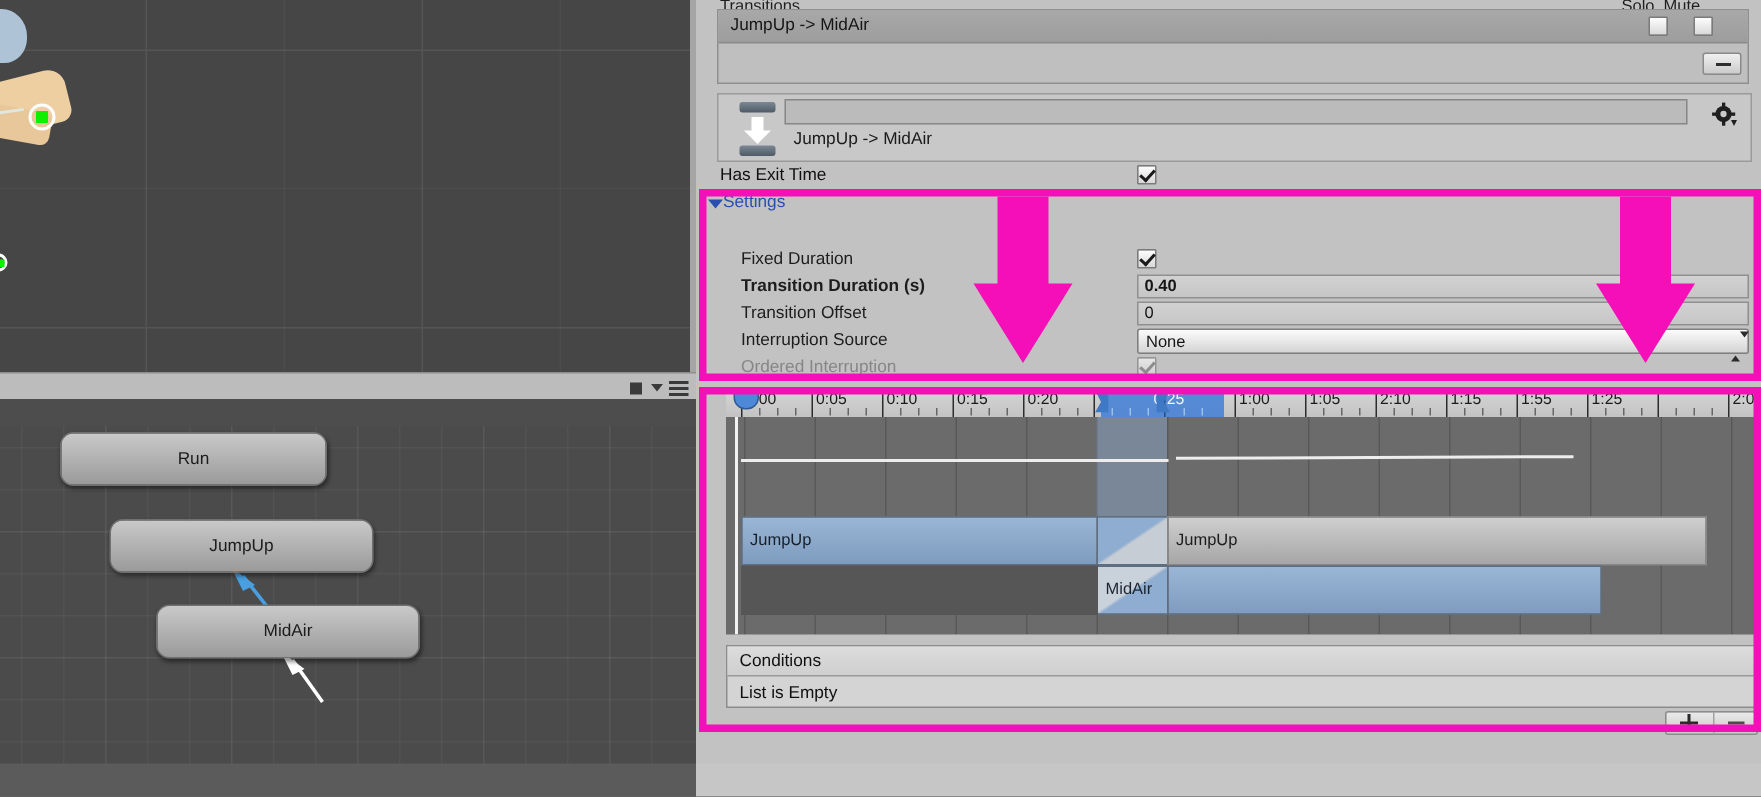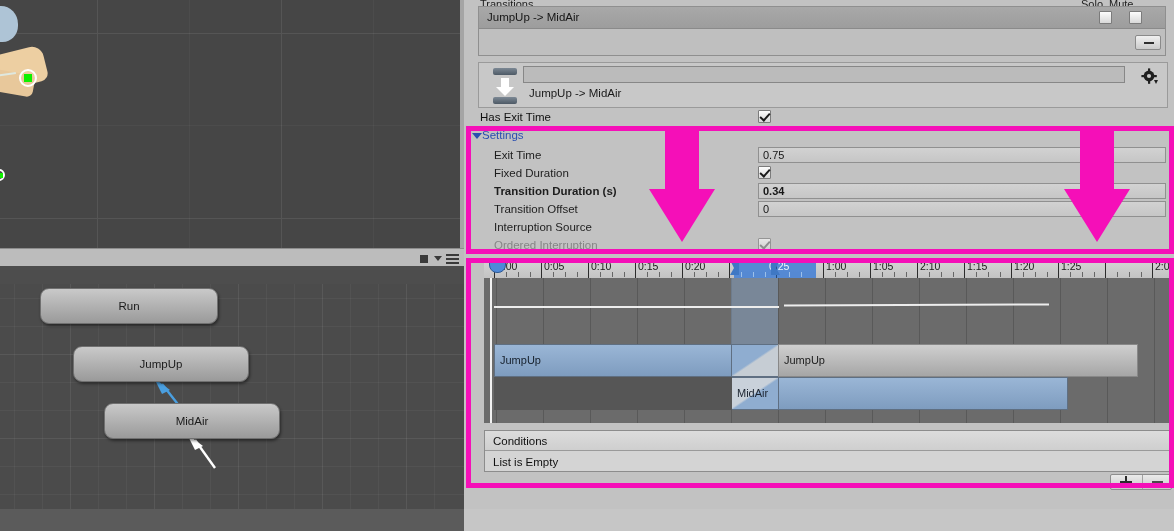--- a/index.html
+++ b/index.html
@@ -399,42 +399,42 @@
         </div>
       </div>
 
       <div id="has-exit-time-label" style="left:16px;">Has Exit Time</div>
       <span class="cbx checked" id="has-exit-time-cbx" style="left:294px;"></span>
 
       <div id="settings-block" style="left:6px; top:128px;">
         <div id="settings-foldout"></div>
         <div id="settings-title">Settings</div>
 
-        <div class="setting-row" style="top:19px;">
-          <div class="setting-label">Exit Time</div>
-          <div class="setting-field">0.75</div>
-        </div>
 
         <div class="setting-row" style="top:37px;">
           <div class="setting-label">Fixed Duration</div>
           <span class="cbx checked setting-cbx" style="top:1px;"></span>
         </div>
 
         <div class="setting-row" style="top:55px;font-weight:bold;">
           <div class="setting-label">Transition Duration (s)</div>
-          <div class="setting-field">0.34</div>
+          <div class="setting-field">0.40</div>
         </div>
 
         <div class="setting-row" style="top:73px;">
           <div class="setting-label">Transition Offset</div>
           <div class="setting-field">0</div>
         </div>
 
         <div class="setting-row" style="top:91px;text-decoration:underline;">
           <div class="setting-label">Interruption Source</div>
+          <div class="setting-dropdown">
+            <span>None</span>
+            <span class="dd-arrows"><i class="up"></i><i class="dn"></i></span>
+          </div>
         </div>
 
         <div class="setting-row" style="top:109px;">
           <div class="setting-label disabled">Ordered Interruption</div>
           <span class="cbx checked dim setting-cbx" style="top:1px; opacity:0.62;"></span>
         </div>
       </div>
 
       <div id="timeline-block" style="left:6px; top:258px;">
 
@@ -488,21 +488,21 @@
           <div class="tick-label" style="left:436px;">2:10</div>
           <div class="tick-minor" style="left:445px;"></div>
             <div class="tick-minor" style="left:457px;"></div>
             <div class="tick-minor" style="left:469px;"></div>
           <div class="tick-major" style="left:480px;"></div>
           <div class="tick-label" style="left:483px;">1:15</div>
           <div class="tick-minor" style="left:492px;"></div>
             <div class="tick-minor" style="left:504px;"></div>
             <div class="tick-minor" style="left:516px;"></div>
           <div class="tick-major" style="left:527px;"></div>
-          <div class="tick-label" style="left:530px;">1:20</div>
+          <div class="tick-label" style="left:530px;">1:55</div>
           <div class="tick-minor" style="left:539px;"></div>
             <div class="tick-minor" style="left:551px;"></div>
             <div class="tick-minor" style="left:563px;"></div>
           <div class="tick-major" style="left:574px;"></div>
           <div class="tick-label" style="left:577px;">1:25</div>
           <div class="tick-minor" style="left:586px;"></div>
             <div class="tick-minor" style="left:598px;"></div>
             <div class="tick-minor" style="left:610px;"></div>
           <div class="tick-major" style="left:621px;"></div>
           <div class="tick-minor" style="left:633px;"></div>

